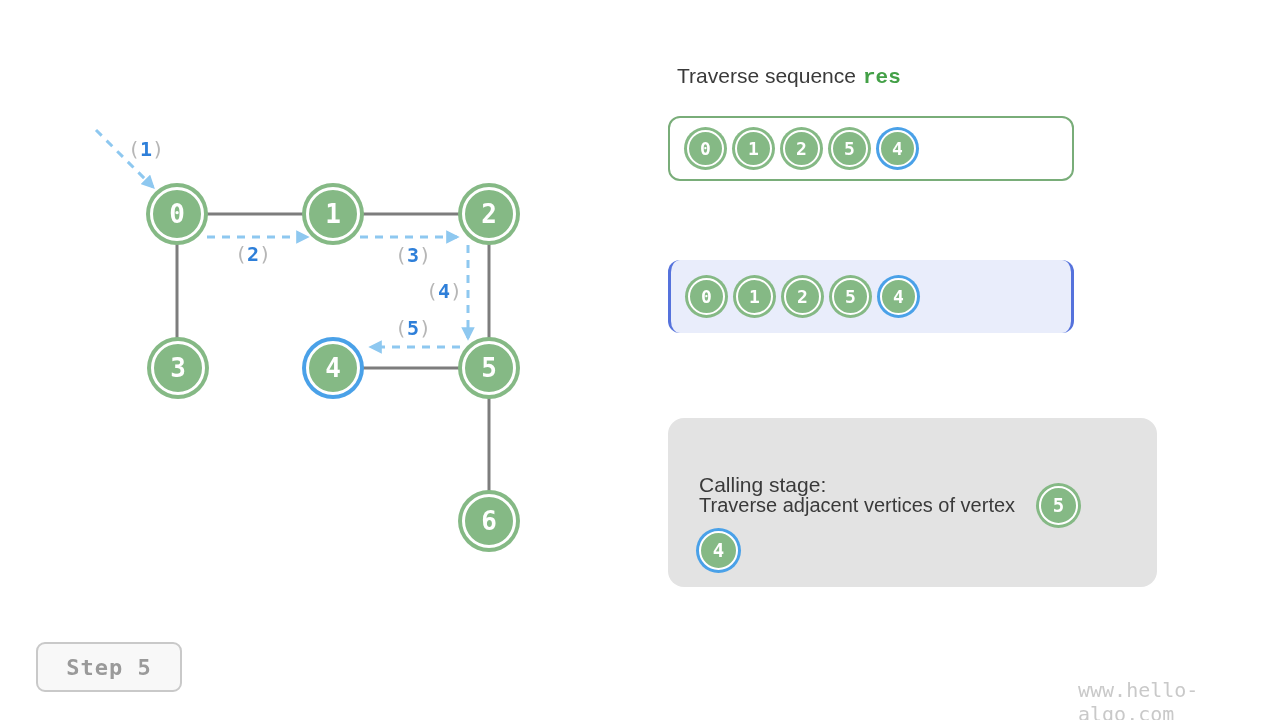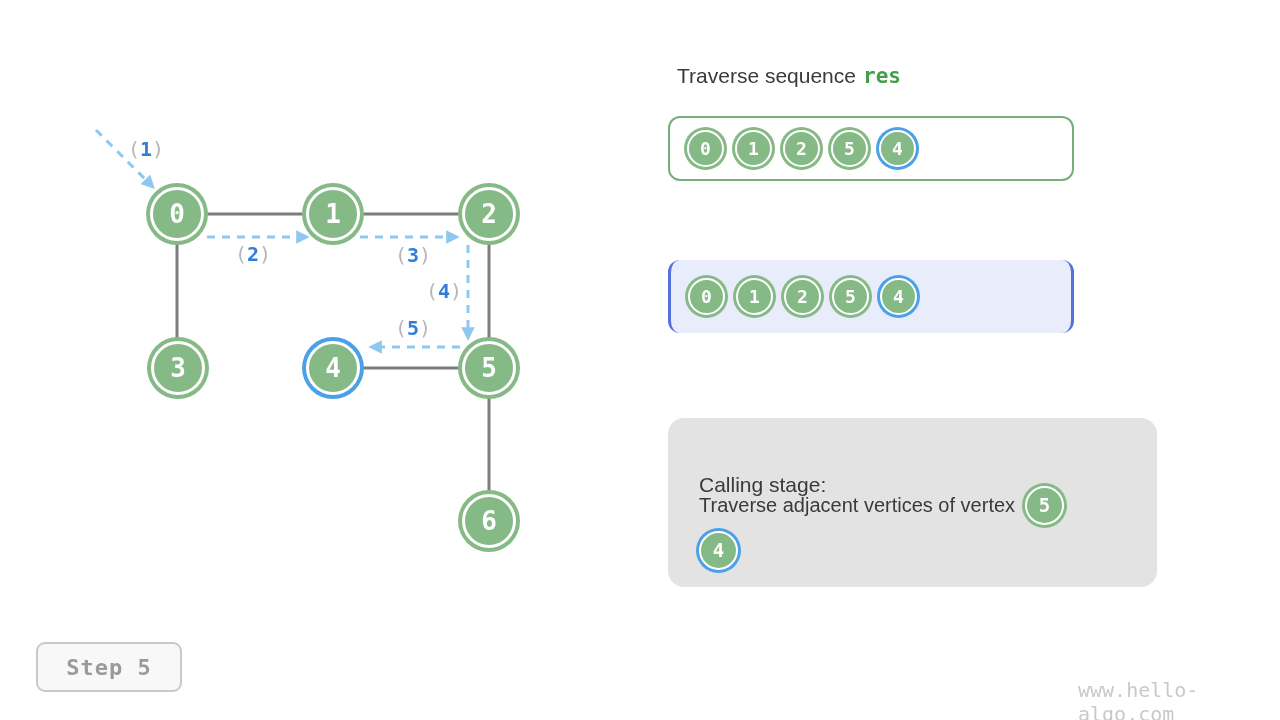--- a/index.html
+++ b/index.html
@@ -25,21 +25,21 @@
   }
   .plabel .paren { color:#b6b6b6; font-weight:normal; }
   .plabel .pnum  { color:#2e7fd9; }
   
   .panel-title {
     position:absolute; font-size:21px; color:#3a3a3a; white-space:nowrap;
   }
   .panel-title .code {
     font-family:"DejaVu Sans Mono", monospace; font-weight:bold; margin-left:7px; font-size:21px;
   }
-  .code.green { color:#43a047; }
+  .code.green { color:#43a047;font-family:Liberation Mono, monospace; }
   .code.blue  { color:#3b52d8; }
   .seq-box {
     position:absolute; left:668px; top:116px; width:406px; height:65px;
     box-sizing:border-box; background:#ffffff; border:2px solid #79ad79;
     border-radius:12px; display:flex; align-items:center; padding-left:17px; gap:11px;
   }
   .set-box {
     position:absolute; left:668px; top:260px; width:406px; height:73px;
     box-sizing:border-box; background:#e9edfb;
     border-left:3px solid #5572dc; border-right:3px solid #5572dc;
@@ -55,21 +55,21 @@
   .chip.hl { box-shadow:0 0 0 3px #4aa1e8; }
   .call-box {
     position:absolute; left:668px; top:418px; width:489px; height:169px;
     background:#e3e3e3; border-radius:16px;
   }
   .call-heading {
     position:absolute; left:31px; top:24px; font-size:21px; font-weight:normal; color:#3a3a3a;margin-top:31px;
   }
   .call-line {
     position:absolute; left:31px; height:46px;
-    display:flex; align-items:center; gap:10px;
+    display:flex; align-items:center; gap:24px;
     font-size:20px; color:#3a3a3a; white-space:nowrap;
   }
   .call-line .chip { width:35px; height:35px; font-size:19px; }
   
   .step-badge {
     position:absolute; left:36px; top:642px; width:146px; height:50px;
     box-sizing:border-box; background:#f8f8f8; border:2px solid #c9c9c9; border-radius:9px;
     display:flex; align-items:center; justify-content:center;
     font-family:"DejaVu Sans Mono", monospace; font-size:22px; font-weight:bold;
     color:#9a9a9a; letter-spacing:1px;

